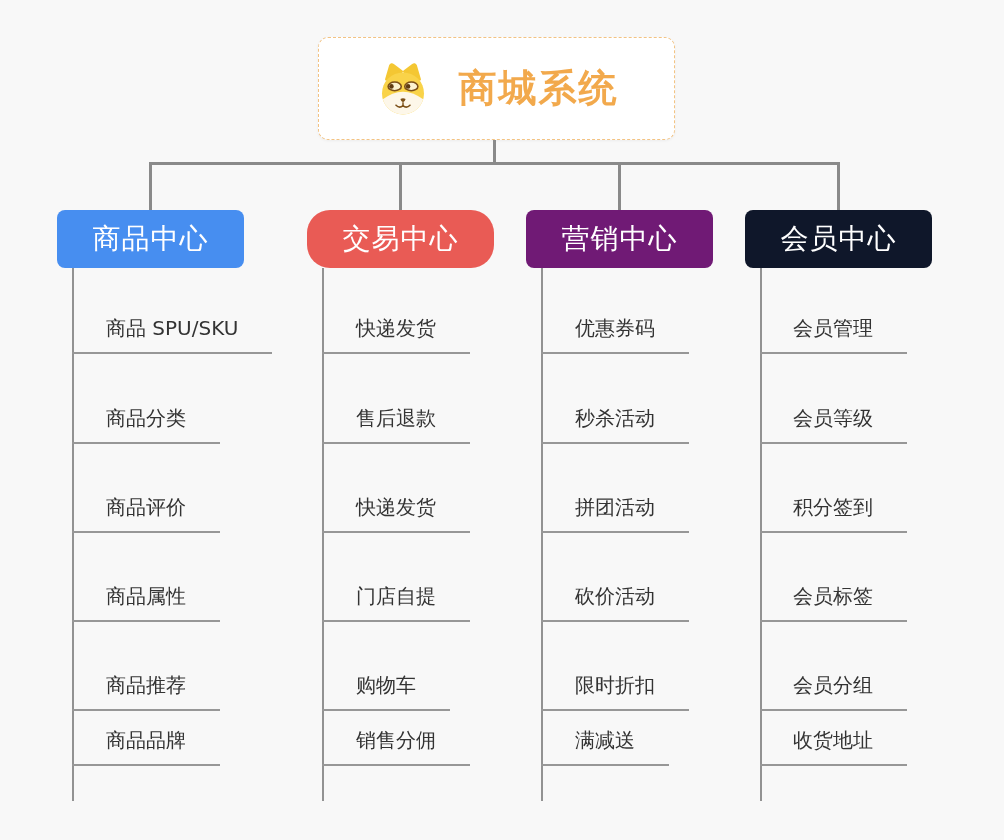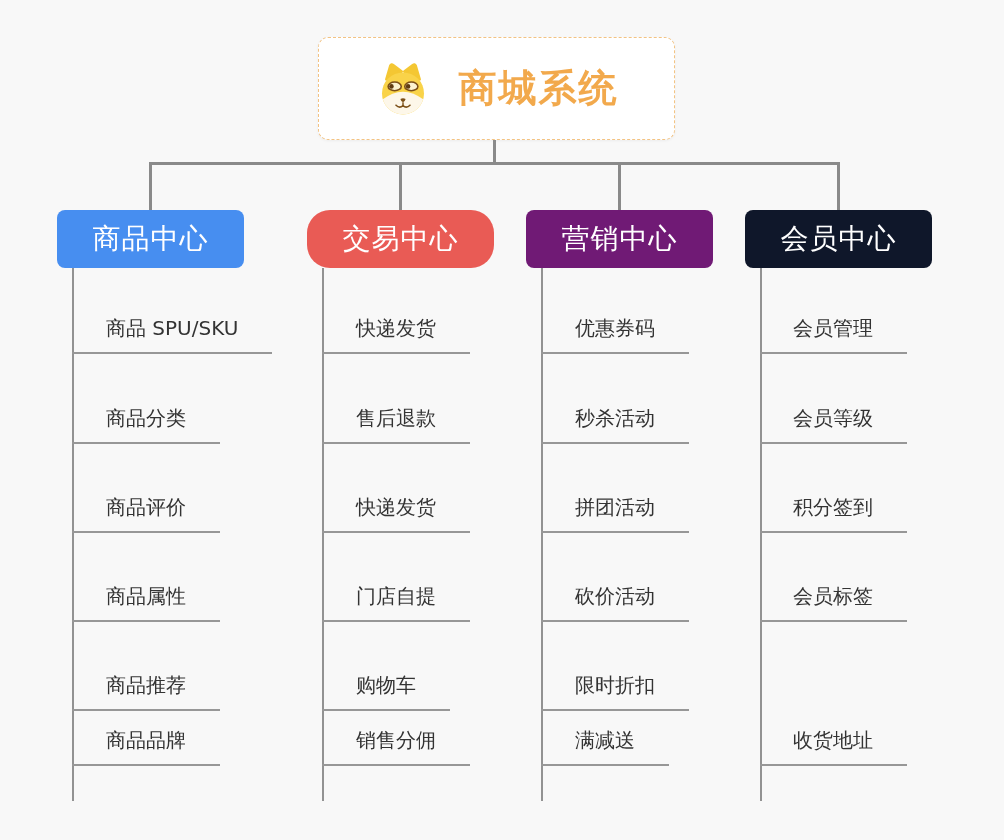--- a/index.html
+++ b/index.html
@@ -118,15 +118,16 @@
   <div class="leaf c3 r2">秒杀活动</div>
   <div class="leaf c3 r3">拼团活动</div>
   <div class="leaf c3 r4">砍价活动</div>
   <div class="leaf c3 r5">限时折扣</div>
   <div class="leaf c3 r6">满减送</div>
 
   <div class="leaf c4 r1">会员管理</div>
   <div class="leaf c4 r2">会员等级</div>
   <div class="leaf c4 r3">积分签到</div>
   <div class="leaf c4 r4">会员标签</div>
+  <div class="leaf c4 r5">会员分组</div>
   <div class="leaf c4 r6">收货地址</div>
 
 </div>
 
 </body></html>

